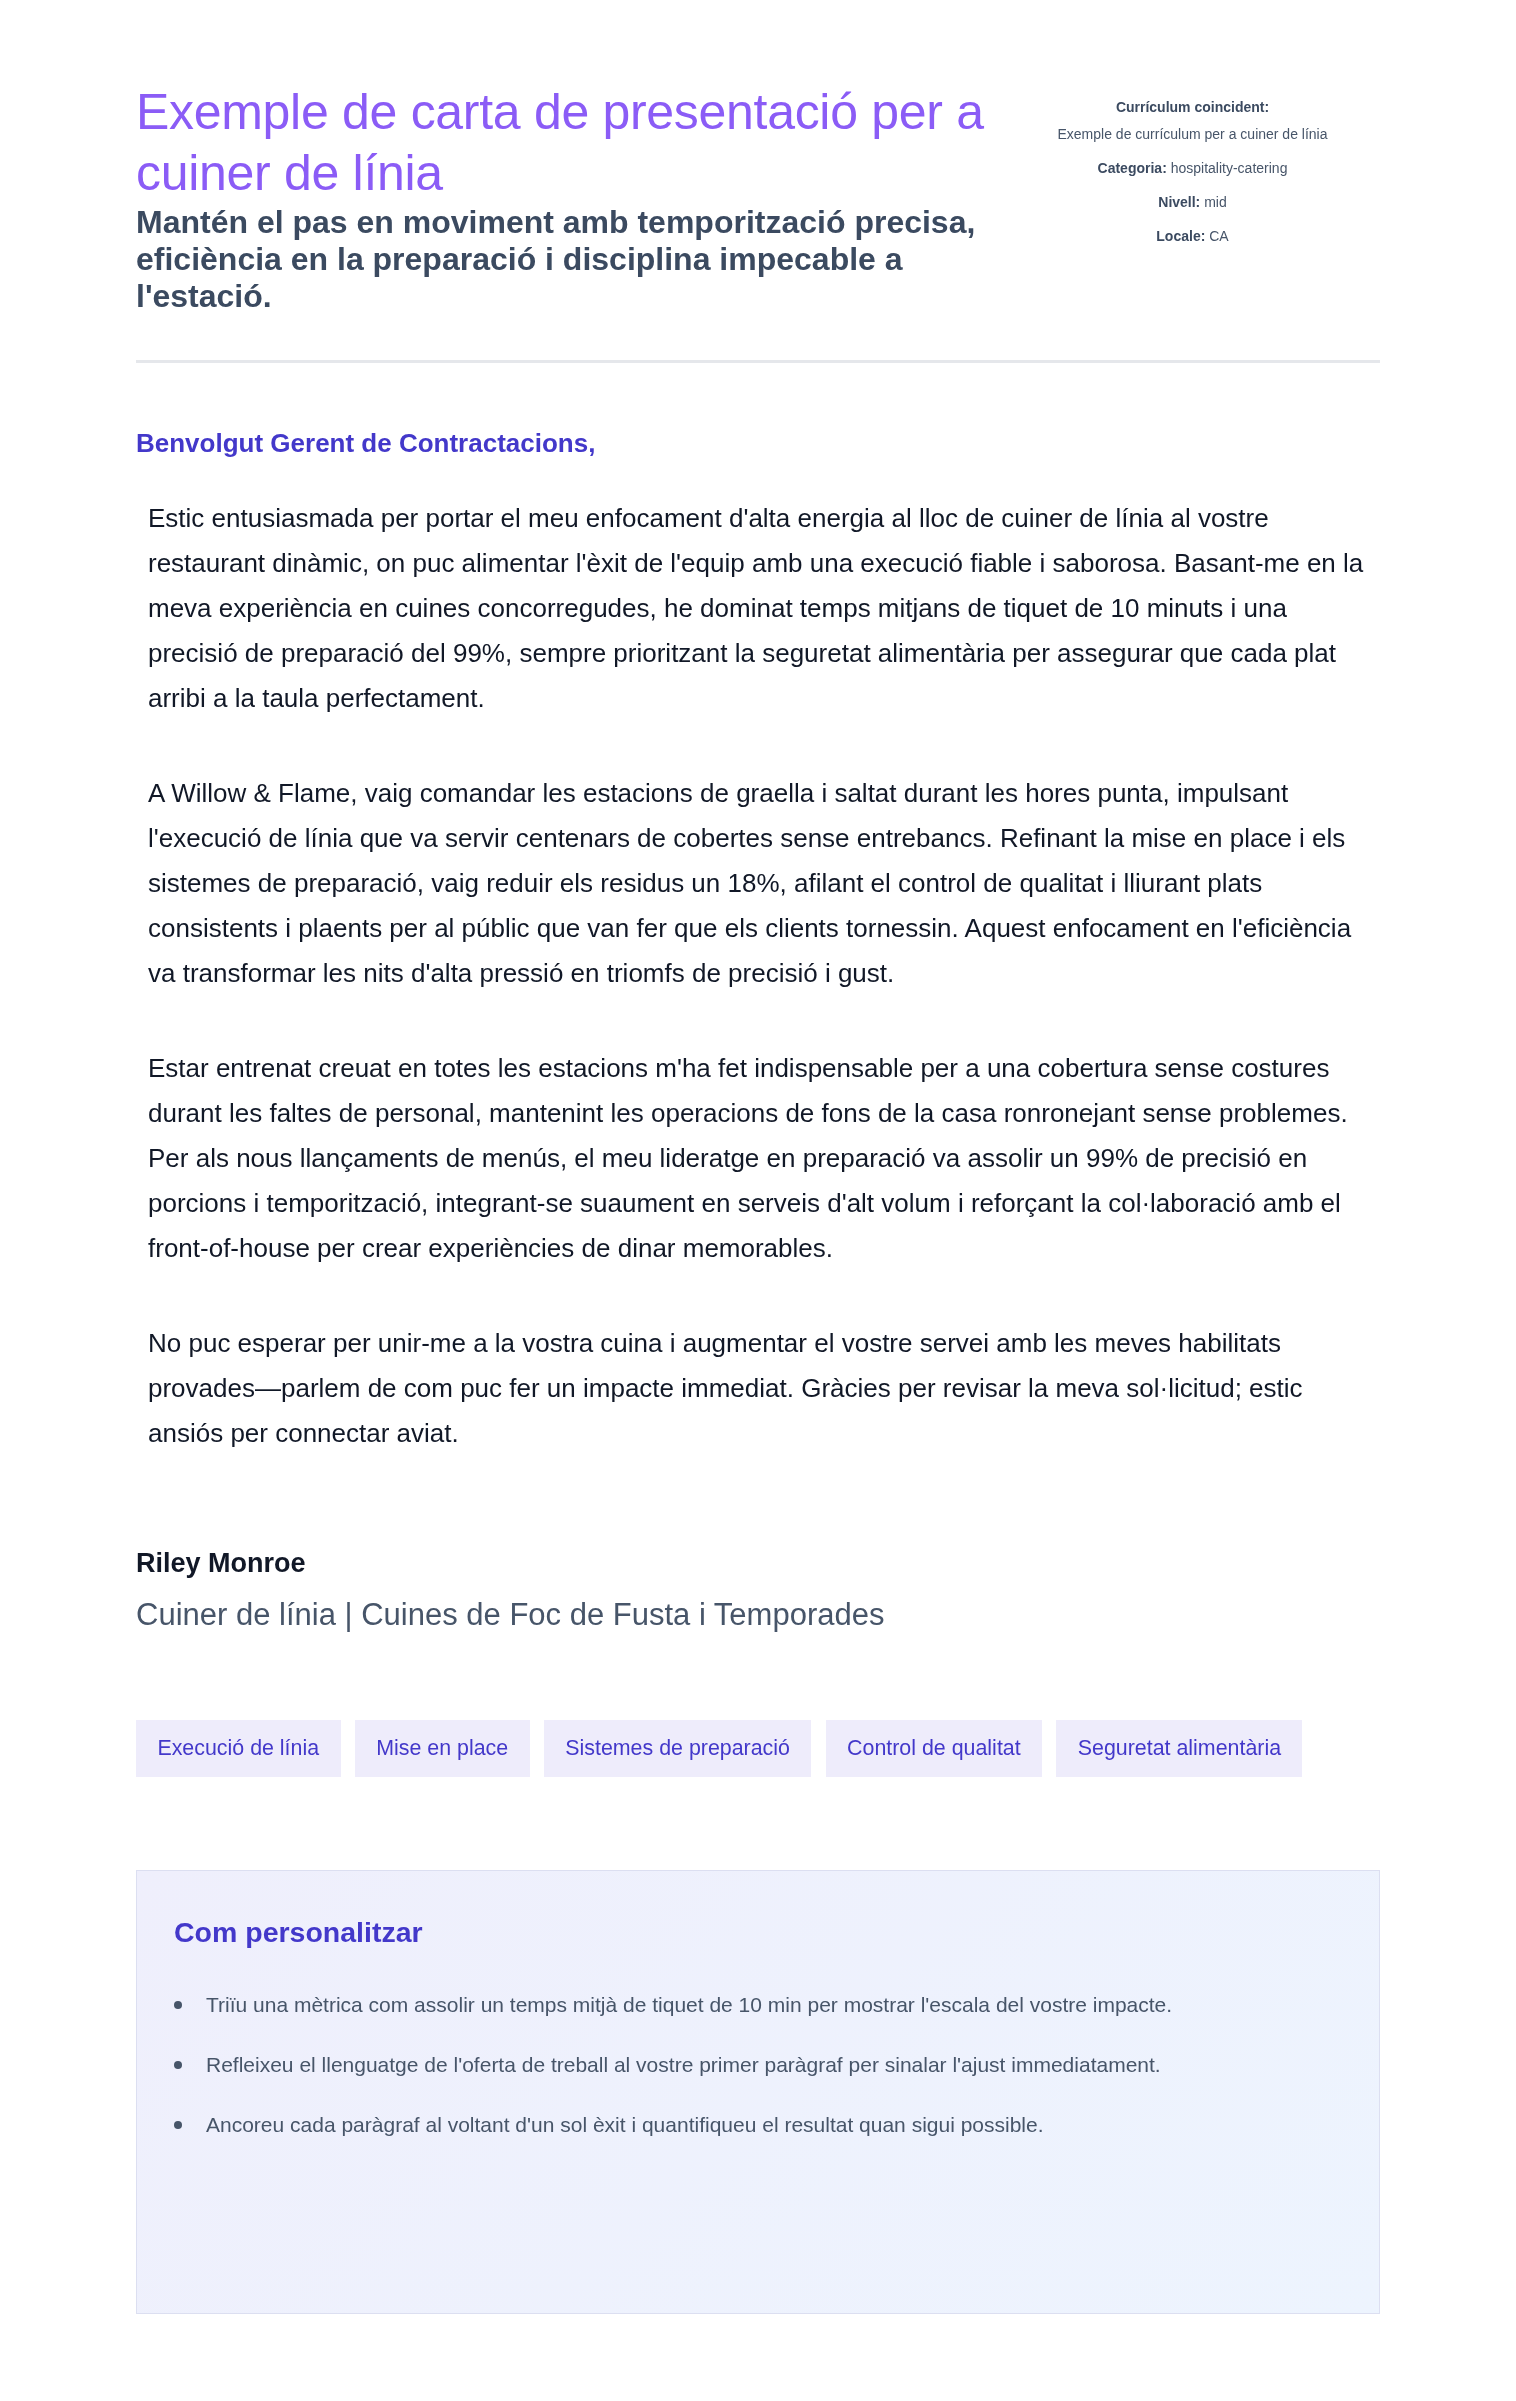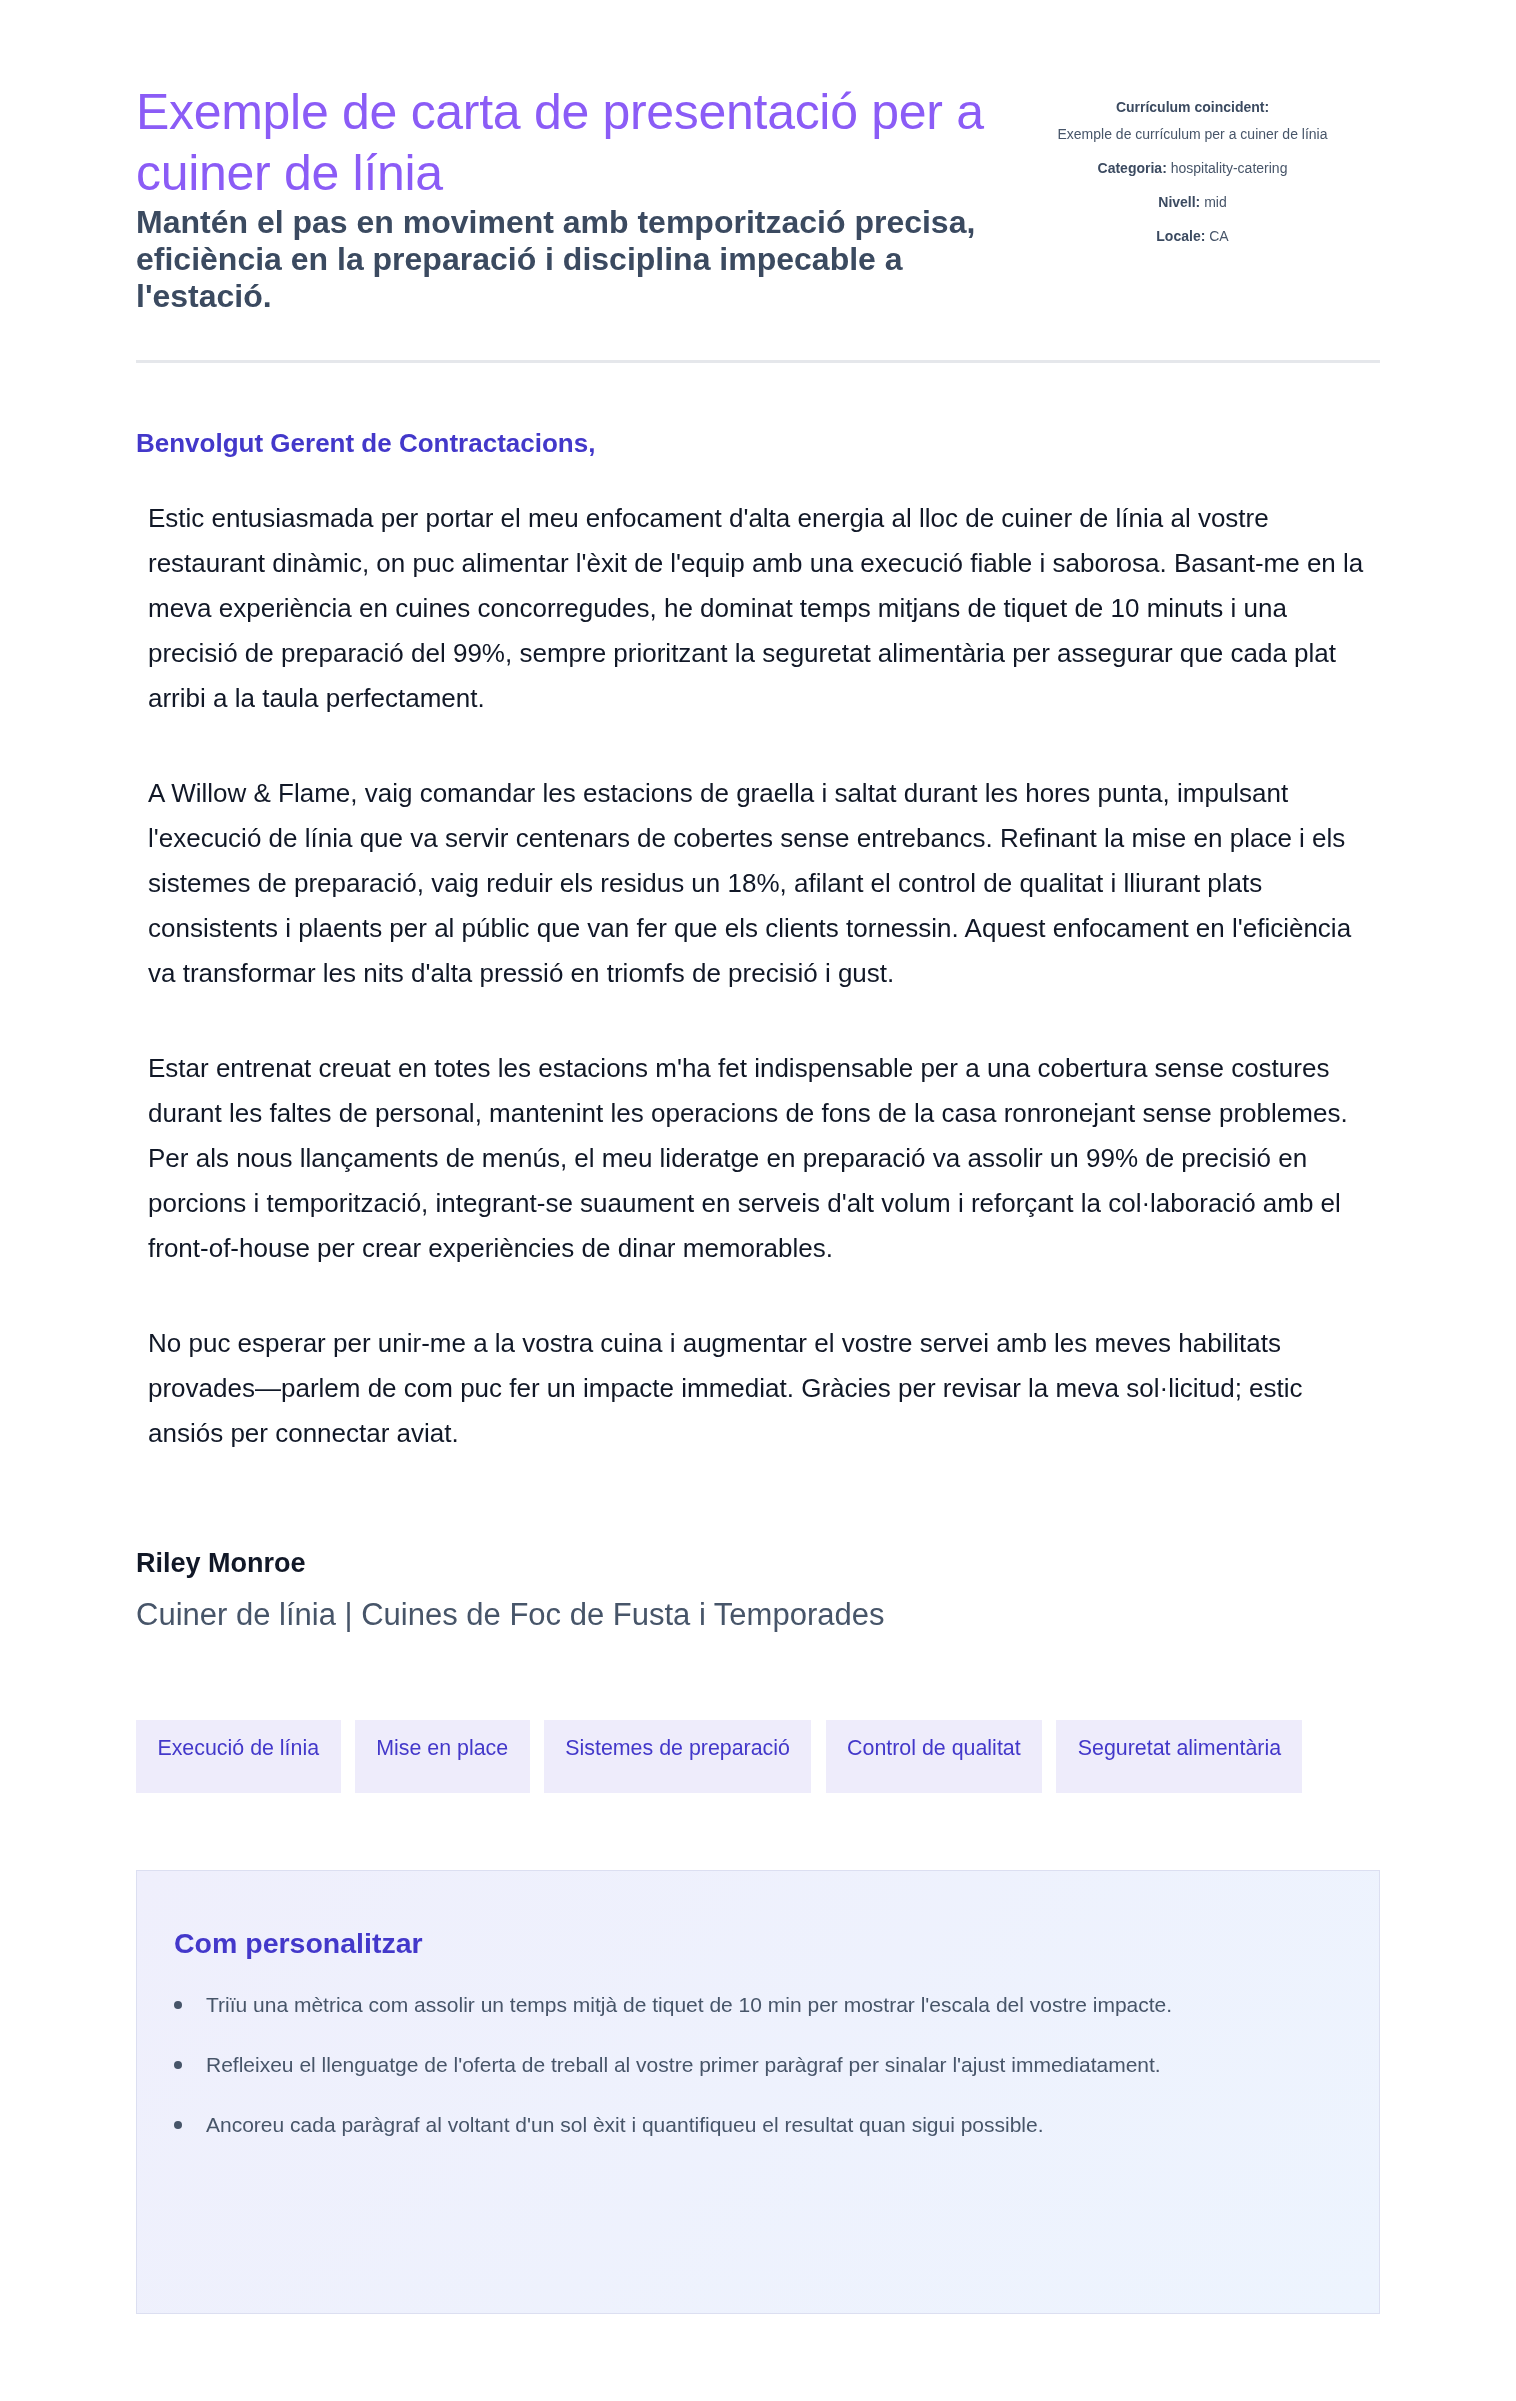--- a/index.html
+++ b/index.html
@@ -119,21 +119,21 @@
   }
   
   .tags {
     position: absolute;
     left: 0;
     top: 1720px;
     display: flex;
     gap: 14.3px;
   }
   .tag {
-    height: 73px;
+    height: 57px;
     padding: 0 21.4px;
     background: #eeecfb;
     color: #4338ca;
     font-size: 21.4px;
     line-height: 57px;
     font-weight: 500;
     white-space: nowrap;
   }
   
   .tips {
@@ -143,21 +143,21 @@
     width: 1244px;
     height: 444px;
     box-sizing: border-box;
     border: 1.8px solid #dcdff1;
     background: linear-gradient(135deg, #efeffc 0%, #edf4fe 100%);
     padding: 0 37px;
   }
   .tips-title {
     position: absolute;
     left: 37px;
-    top: 53px;
+    top: 42px;
     margin: 0;
     font-size: 28.5px;
     line-height: 39px;
     font-weight: 700;
     color: #4338ca;
   }
   .tips-list {
     position: absolute;
     left: 37px;
     top: 111px;

